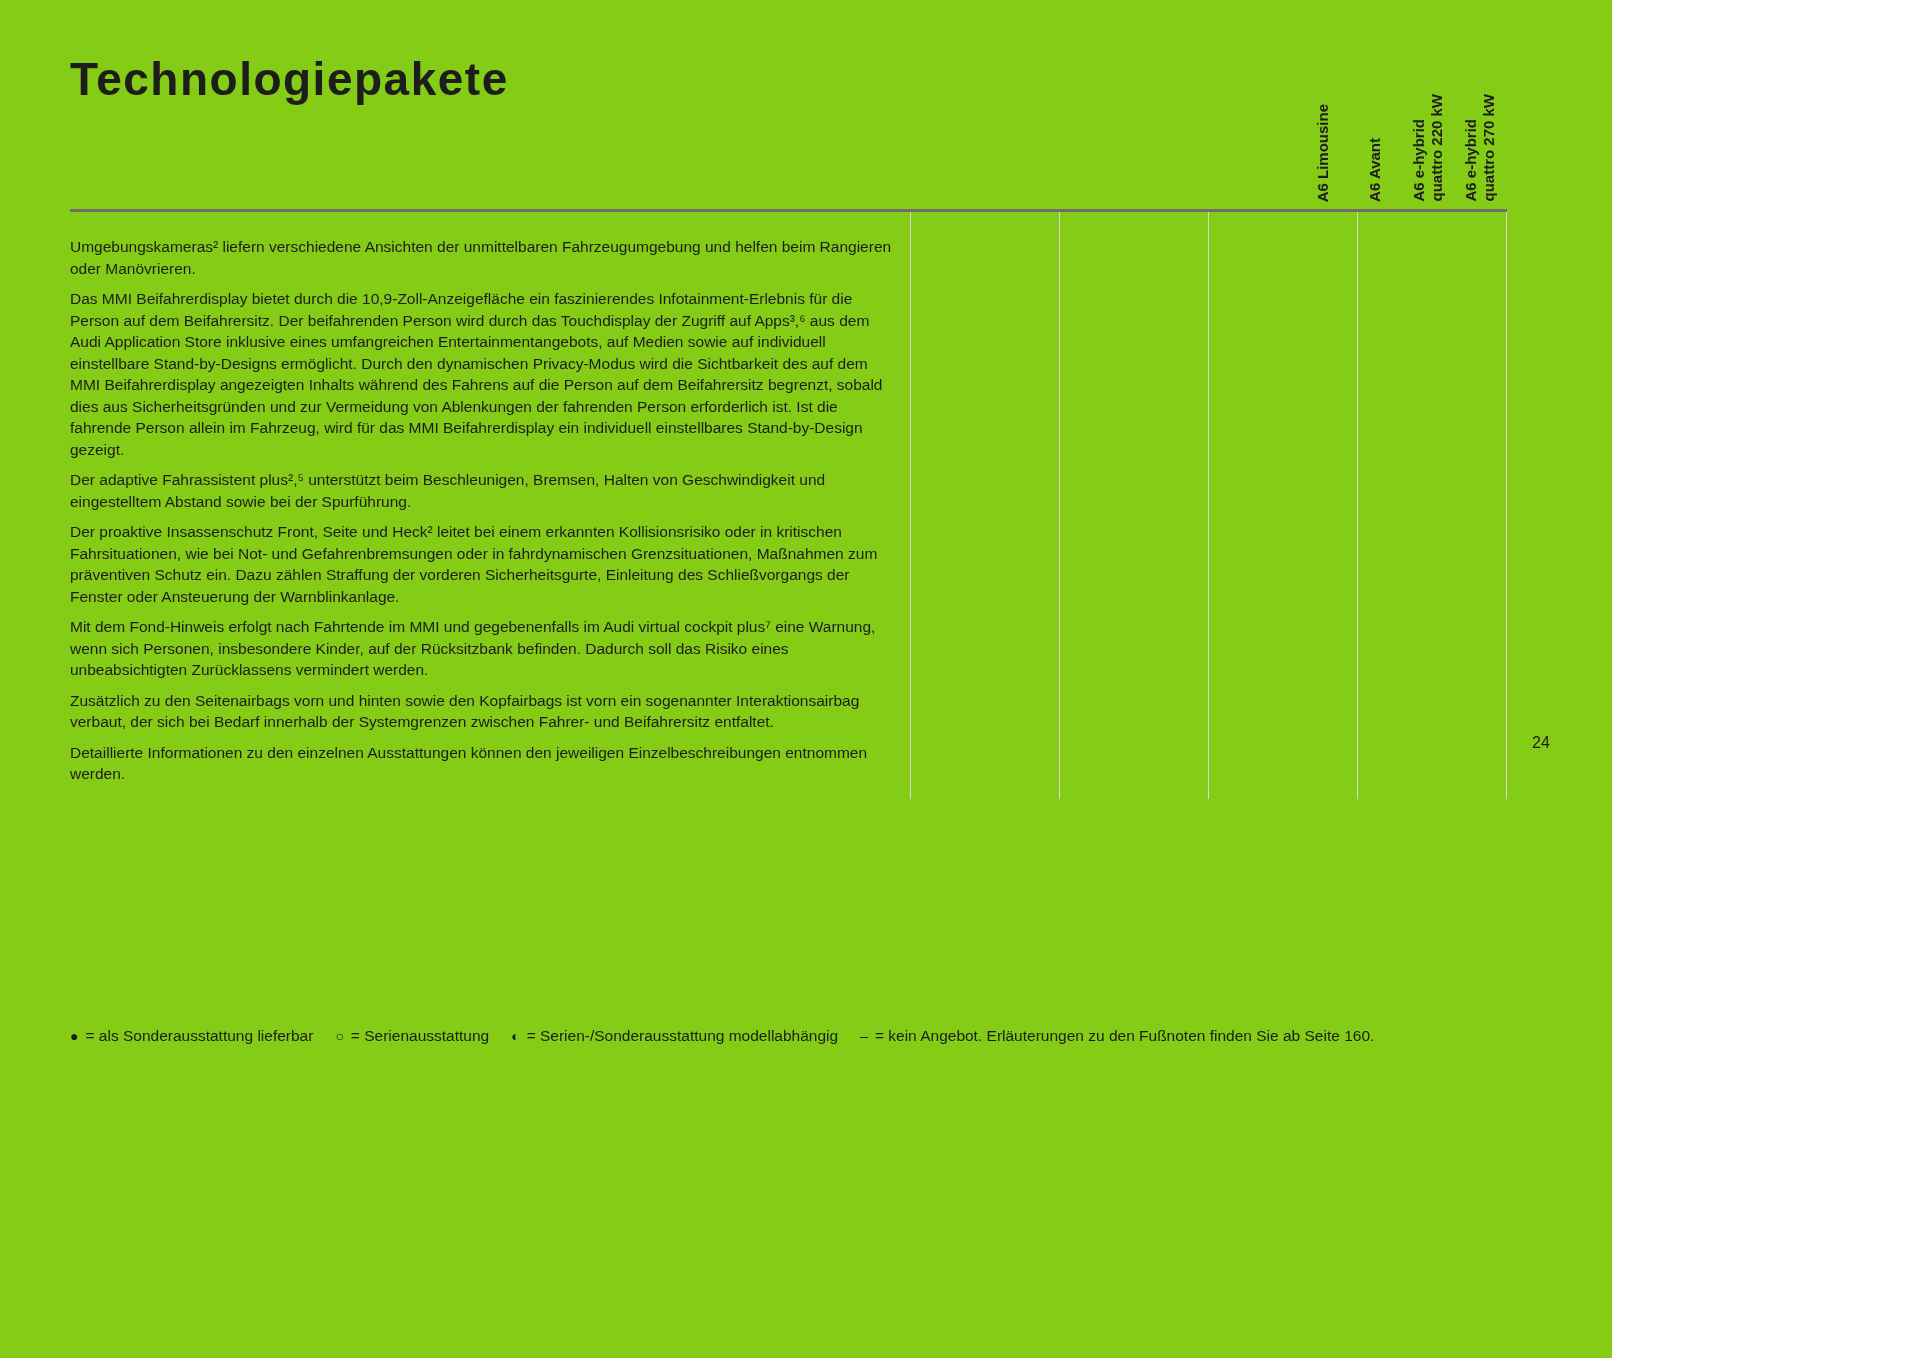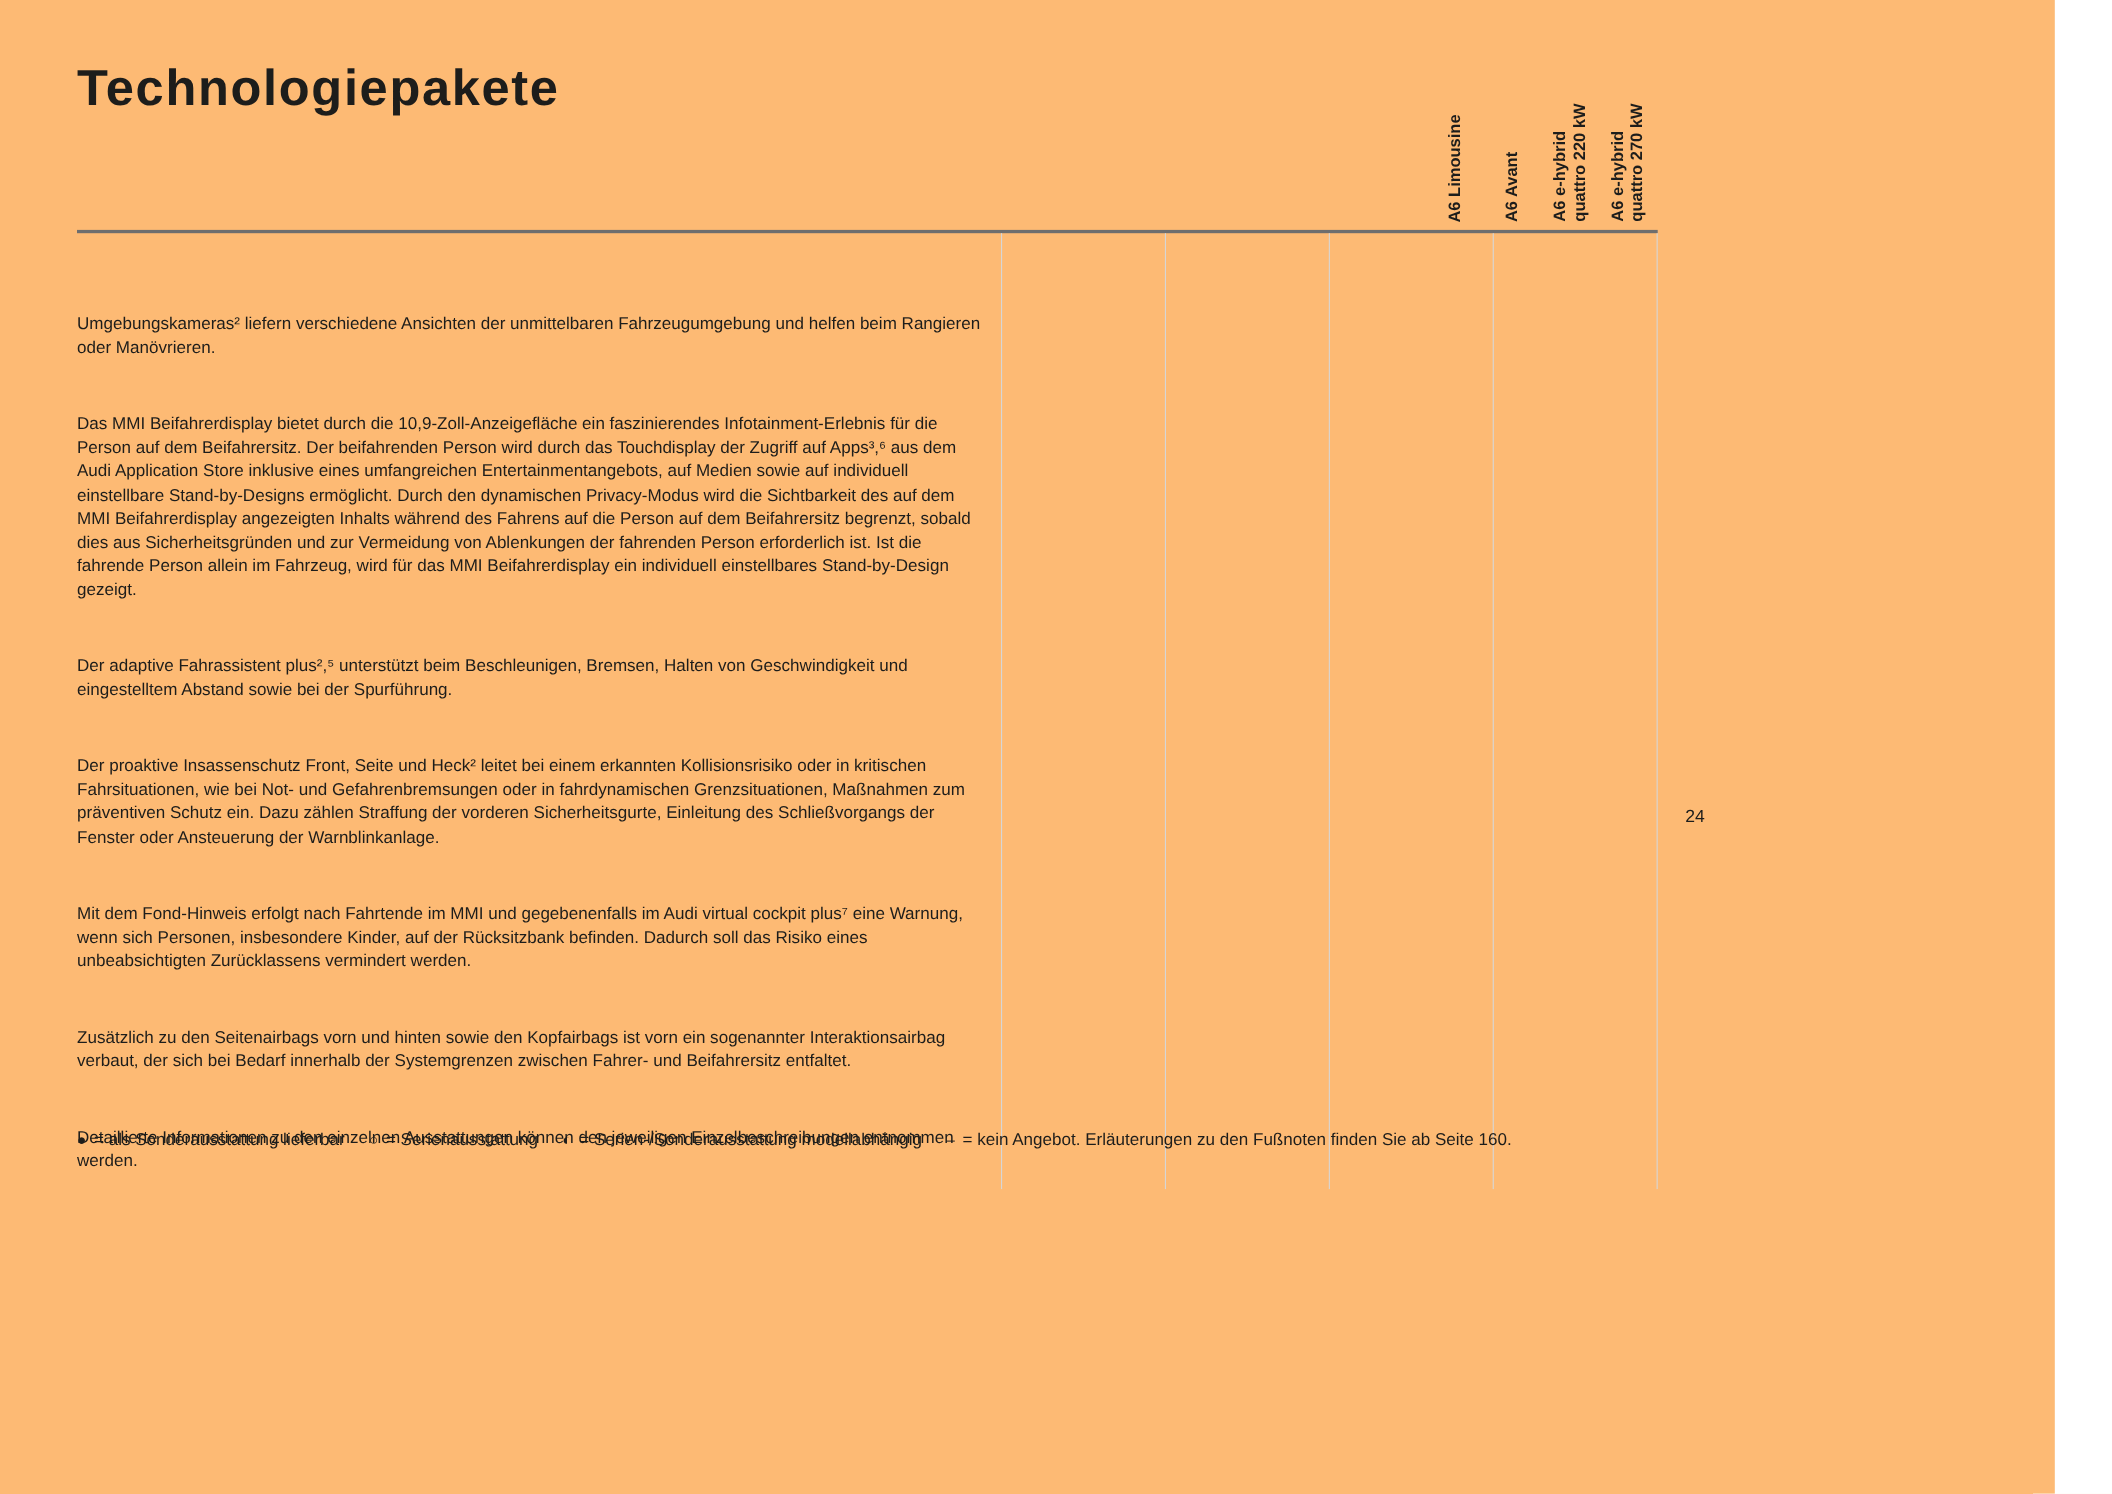--- a/index.html
+++ b/index.html
@@ -3,23 +3,23 @@
 <meta charset="utf-8">
 <style>
   * { margin:0; padding:0; box-sizing:border-box; }
   html,body { background:#ffffff; }
   body {
     font-family:"Liberation Sans", sans-serif;
     color:#1d1d1b;
   }
   .page {
     position:relative;
-    width:1868px;
+    width:1612px;
     height:1358px;
-    background:#fdba74;
+    background:#84cc16;
     overflow:hidden;
     text-decoration:underline;
   }
   .title {
     position:absolute;
     left:70px;
     top:52px;
     font-size:46px;
     font-weight:bold;
     letter-spacing:1.5px;
@@ -73,21 +73,21 @@
     font-size:15.5px;
     line-height:21.5px;
   }
   .feature-name { font-weight:bold; }
   .desc-cell {
     width:840px;
     padding:24px 8px 14px 0;
     font-size:15.5px;
     line-height:21.5px;
   }
-  .para { margin-bottom:9px;margin-top:48px; }
+  .para { margin-bottom:9px; }
   .para:last-child { margin-bottom:0; }
   .model-cols {
     flex:1;
     display:flex;
     align-items:stretch;
   }
   .model-col {
     flex:1;
     border-left:1px solid #d6d6d6;
   }

